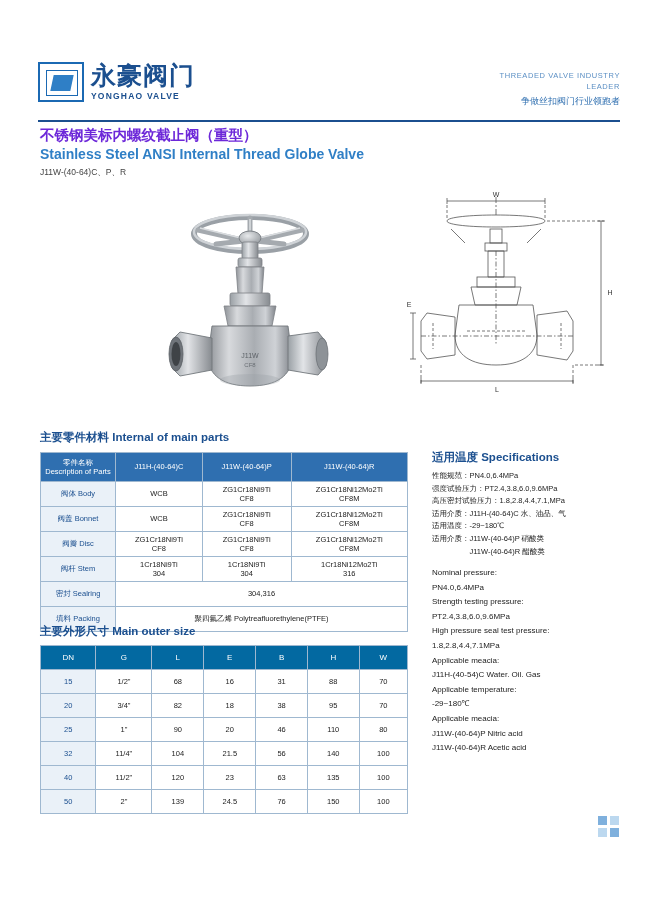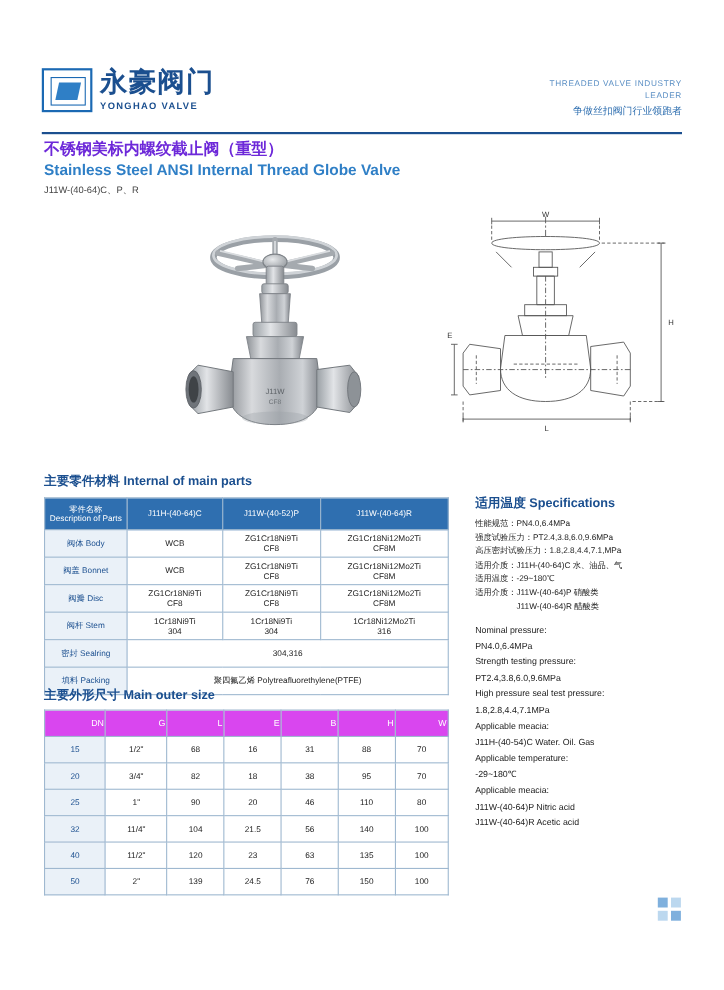--- a/index.html
+++ b/index.html
@@ -182,26 +182,25 @@
     width: 368px;
   }
   .size-table th, .size-table td {
     border: 1px solid #9fb8d0;
     text-align: center;
     vertical-align: middle;
     padding: 2px 1px;
     line-height: 10px;
   }
   .size-table thead th {
-    background: #d946ef;
+    background: #0369a1;
     color: #ffffff;
     font-weight: normal;
     height: 19px;
     font-size: 8px;
-    text-align: right;
   }
   .size-table tbody td {
     height: 19px;
     color: #222;
     font-size: 7.5px;
   }
   .size-table tbody td.first {
     background: #eaf1f8;
     color: #1b4f8f;
   }
@@ -388,21 +387,21 @@
   </div>
 
   <table class="mat-table">
     <thead>
       <tr>
         <th>
           <div>零件名称</div>
           <div>Description of Parts</div>
         </th>
         <th>J11H-(40-64)C</th>
-        <th>J11W-(40-52)P</th>
+        <th>J11W-(40-64)P</th>
         <th>J11W-(40-64)R</th>
       </tr>
     </thead>
     <tbody>
       <tr>
         <td class="first">
           <span>阀体</span>
           <span>Body</span>
         </td>
         <td>WCB</td>

